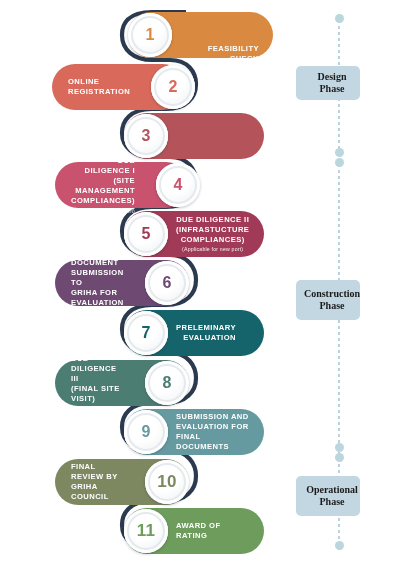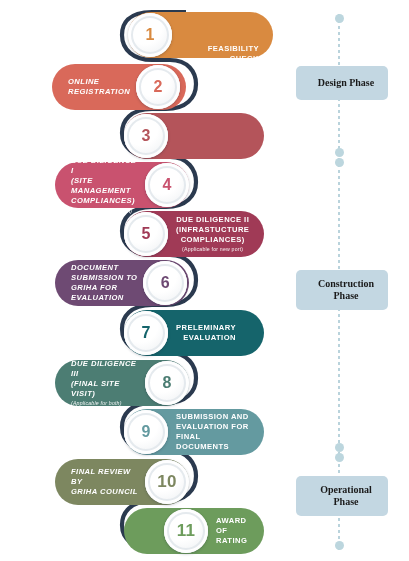--- a/index.html
+++ b/index.html
@@ -19,21 +19,21 @@
   .step{
     position:absolute;
     height:46px;
     border-radius:23px;
     display:flex;
     align-items:center;
     box-sizing:border-box;
   }
   .step.right .lbl{order:2;padding-left:8px;padding-right:14px;}
   .step.right .badge{order:1;}
-  .step.left  .lbl{order:1;padding-left:16px;padding-right:6px;font-style:italic;}
+  .step.left  .lbl{order:1;padding-left:16px;padding-right:21px;}
   .step.left  .badge{order:2;}
 
   .badge{
     width:44px;height:44px;min-width:44px;
     border-radius:50%;
     background:radial-gradient(circle at 38% 32%, #ffffff 42%, #f2f4f6 74%, #dfe3e7 100%);
     box-shadow:0 1px 3px rgba(30,40,60,.30), inset 0 0 0 3px rgba(255,255,255,.95), inset 0 0 0 5px rgba(225,230,235,.85);
     display:flex;align-items:center;justify-content:center;
     font-weight:bold;
     font-size:16px;
@@ -71,21 +71,21 @@
   }
   .node{
     position:absolute;
     width:9px;height:9px;border-radius:50%;
     background:#bcd6de;
     left:334.5px;
   }
   .phase{
     position:absolute;
     left:296px;
-    width:92px;
+    width:64px;
     background:#c3d7e2;
     border-radius:5px;
     color:#1a1a1a;
     font-family:"Liberation Serif", serif;
     font-weight:bold;
     font-size:10px;
     line-height:12.5px;
     text-align:center;
     display:flex;align-items:center;justify-content:center;
     white-space:pre-line;
@@ -145,21 +145,21 @@
       <div class="step left" style="left: 52px; top: 64px; width: 134px; background: rgb(217, 105, 90);">
         <div class="badge" style="color: rgb(217, 105, 90);">2</div>
         <div class="lbl" style="text-align: left;"><span>ONLINE
 REGISTRATION</span></div>
       </div>
       <div class="step right" style="left: 124px; top: 113px; width: 140px; background: rgb(180, 84, 90);">
         <div class="badge" style="color: rgb(180, 84, 90);">3</div>
       </div>
       <div class="step left" style="left: 55px; top: 162px; width: 134px; background: rgb(201, 82, 111);">
         <div class="badge" style="color: rgb(201, 82, 111);">4</div>
-        <div class="lbl" style="text-align: left;"><span>DUE DILIGENCE I
+        <div class="lbl" style="text-align: right;"><span>DUE DILIGENCE I
 (SITE MANAGEMENT
 COMPLIANCES)</span><span class="sub">(Applicable for new port)</span></div>
       </div>
       <div class="step right" style="left: 124px; top: 211px; width: 140px; background: rgb(160, 58, 86);">
         <div class="badge" style="color: rgb(160, 58, 86);">5</div>
         <div class="lbl" style="text-align: center;"><span>DUE DILIGENCE II
 (INFRASTUCTURE
 COMPLIANCES)</span><span class="sub">(Applicable for new port)</span></div>
       </div>
       <div class="step left" style="left: 55px; top: 260px; width: 134px; background: rgb(110, 74, 115);">
@@ -184,35 +184,35 @@
         <div class="lbl" style="text-align: left;"><span>SUBMISSION AND
 EVALUATION FOR
 FINAL DOCUMENTS</span></div>
       </div>
       <div class="step left" style="left: 55px; top: 459px; width: 134px; background: rgb(125, 135, 96);">
         <div class="badge two-d" style="color: rgb(125, 135, 96);">10</div>
         <div class="lbl" style="text-align: left;"><span>FINAL REVIEW BY
 GRIHA COUNCIL</span></div>
       </div>
       <div class="step right" style="left: 124px; top: 508px; width: 140px; background: rgb(109, 156, 92);">
-        <div class="badge two-d" style="color: rgb(109, 156, 92); margin-left: 40px;">11</div>
+        <div class="badge two-d" style="color: rgb(109, 156, 92);">11</div>
         <div class="lbl" style="text-align: left;"><span>AWARD OF RATING</span></div>
       </div>
     </div>
 
   <div class="rail"></div>
   <div id="nodes-layer">
       <div class="node" style="top: 14px; background: rgb(188, 214, 222);"></div>
       <div class="node" style="top: 148px; background: rgb(188, 214, 222);"></div>
       <div class="node" style="top: 158px; background: rgb(188, 214, 222);"></div>
       <div class="node" style="top: 443px; background: rgb(188, 214, 222);"></div>
       <div class="node" style="top: 453px; background: rgb(188, 214, 222);"></div>
       <div class="node" style="top: 541px; background: rgb(188, 214, 222);"></div>
     </div>
   <div id="phases-layer">
       <div class="phase" style="top: 66px; height: 34px;">Design Phase</div>
-      <div class="phase" style="top: 270px; height: 40px;">Construction
+      <div class="phase" style="top: 280px; height: 40px;">Construction
 Phase</div>
       <div class="phase" style="top: 476px; height: 40px;">Operational
 Phase</div>
     </div>
 
 </div>
 
 </body></html>

